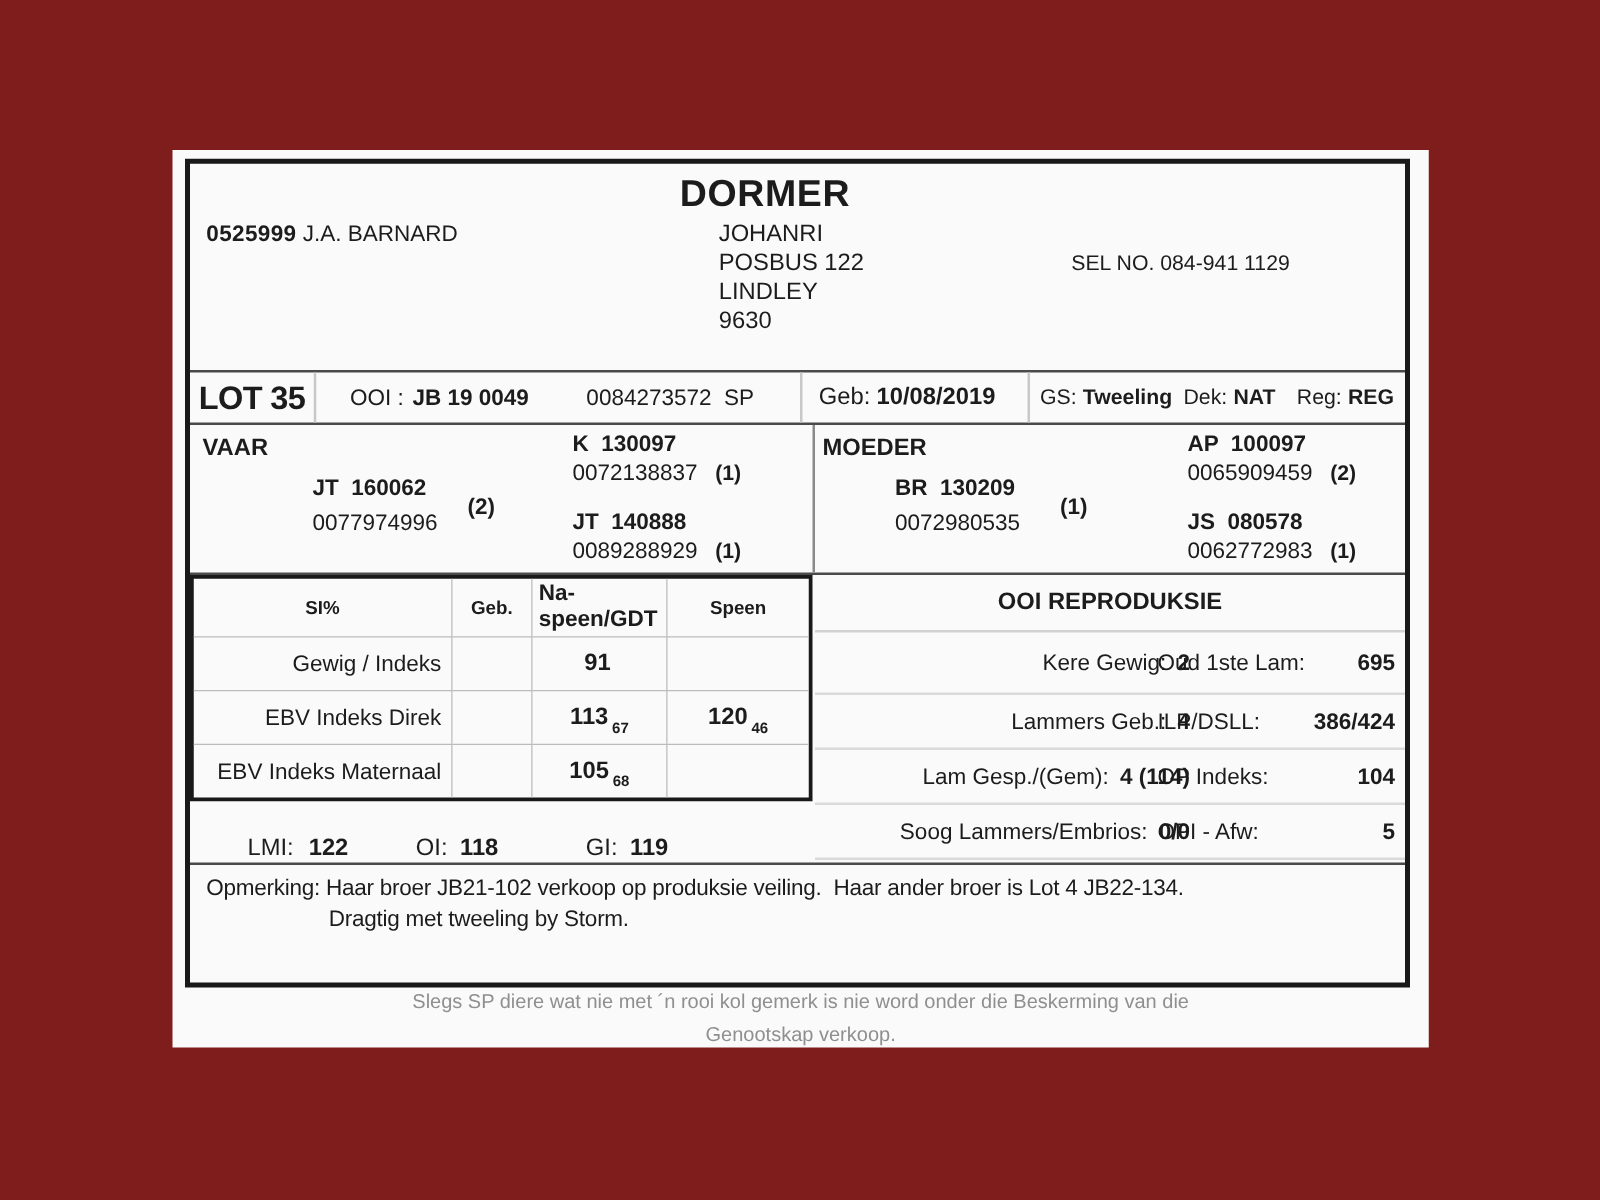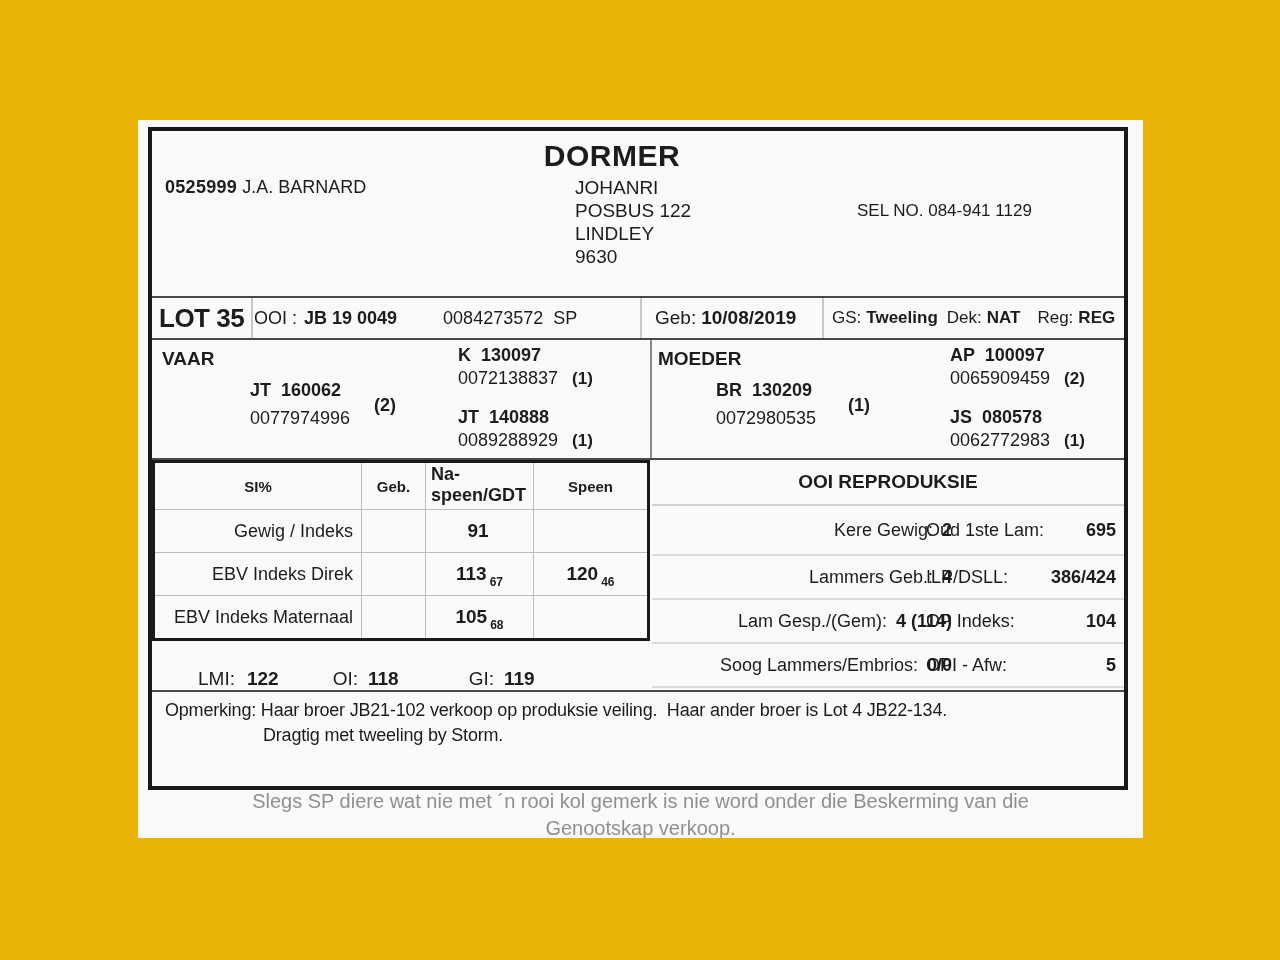--- a/index.html
+++ b/index.html
@@ -1,36 +1,36 @@
 <!DOCTYPE html>
 <html><head>
 <meta charset="utf-8">
 <style>
   html,body{margin:0;padding:0;}
-  .page{position:relative;width:1280px;height:960px;background:#eab308;
+  .page{position:relative;width:1280px;height:960px;background:#7f1d1d;
         font-family:"Liberation Sans",sans-serif;color:#1c1c1c;overflow:hidden;}
   .card{position:absolute;left:138px;top:120px;width:1005px;height:718px;background:#fafafa;overflow:hidden;}
   .bbox{position:absolute;left:10px;top:7px;width:972px;height:655px;border:4px solid #191919;z-index:2;}
   .pre{white-space:pre;}
   b{font-weight:bold;}
 
   
   .hdr{position:absolute;left:0;top:0;width:100%;height:165px;}
   .title{position:absolute;left:0;top:8px;width:920px;text-align:center;font-size:30px;font-weight:bold;letter-spacing:.5px;}
   .member{position:absolute;left:13px;top:46px;font-size:18px;}
   .member b{letter-spacing:.3px;}
   .addr{position:absolute;left:423px;top:45px;font-size:19px;line-height:23px;}
   .selno{position:absolute;left:705px;top:70px;font-size:17px;}
 
   
   .lotrow{position:absolute;left:0;top:165px;width:972px;height:44px;box-sizing:border-box;
           border-top:2px solid #4a4a4a;border-bottom:2px solid #4a4a4a;display:flex;}
   .lotrow>div{display:flex;align-items:center;box-sizing:border-box;}
   .lc1{width:99px;font-size:26px;font-weight:bold;padding-left:7px;letter-spacing:-.5px;}
-  .lc2{width:389px;border-left:2px solid #c8c8c8;padding-left:1px;font-size:18px;}
+  .lc2{width:389px;border-left:2px solid #c8c8c8;padding-left:27px;font-size:18px;}
   .lc2 b{margin-left:7px;}
   .lc2 .regnum{margin-left:46px;}
   .lc3{width:182px;border-left:2px solid #c8c8c8;padding-left:13px;font-size:19px;gap:5px;}
   .lc4{flex:1;border-left:2px solid #c8c8c8;padding-left:8px;font-size:17px;}
   .lc4 b{margin-left:5px;}
   .lc4 .sp1{margin-left:9px;}
   .lc4 .sp2{margin-left:17px;}
 
   
   .pedrow{position:absolute;left:0;top:209px;width:972px;height:120px;box-sizing:border-box;border-bottom:2px solid #4a4a4a;}
@@ -81,21 +81,21 @@
   .rl{position:absolute;left:0;top:0;height:100%;width:300px;display:flex;align-items:center;justify-content:flex-end;gap:9px;font-size:18px;}
   .rr{position:absolute;right:8px;top:0;height:100%;width:190px;display:flex;align-items:center;justify-content:space-between;font-size:18px;}
 
   
   .remark{position:absolute;left:0;top:559px;width:972px;height:94px;box-sizing:border-box;border-top:2px solid #4a4a4a;
           padding-top:8px;font-size:18px;letter-spacing:-.2px;}
   .remark .l1{margin-left:13px;}
   .remark .l2{margin-left:111px;margin-top:4px;}
 
   
-  .footer{position:absolute;left:0;top:668px;width:100%;text-align:center;color:#8f8f8f;font-size:20px;line-height:27px;z-index:1;}
+  .footer{position:absolute;left:0;top:668px;width:100%;text-align:center;color:#8f8f8f;font-size:16px;line-height:27px;z-index:1;}
 </style>
 </head>
 <body>
 
 <div class="page">
   <div class="card">
 
     <div class="bbox">
 
       <div class="hdr">

